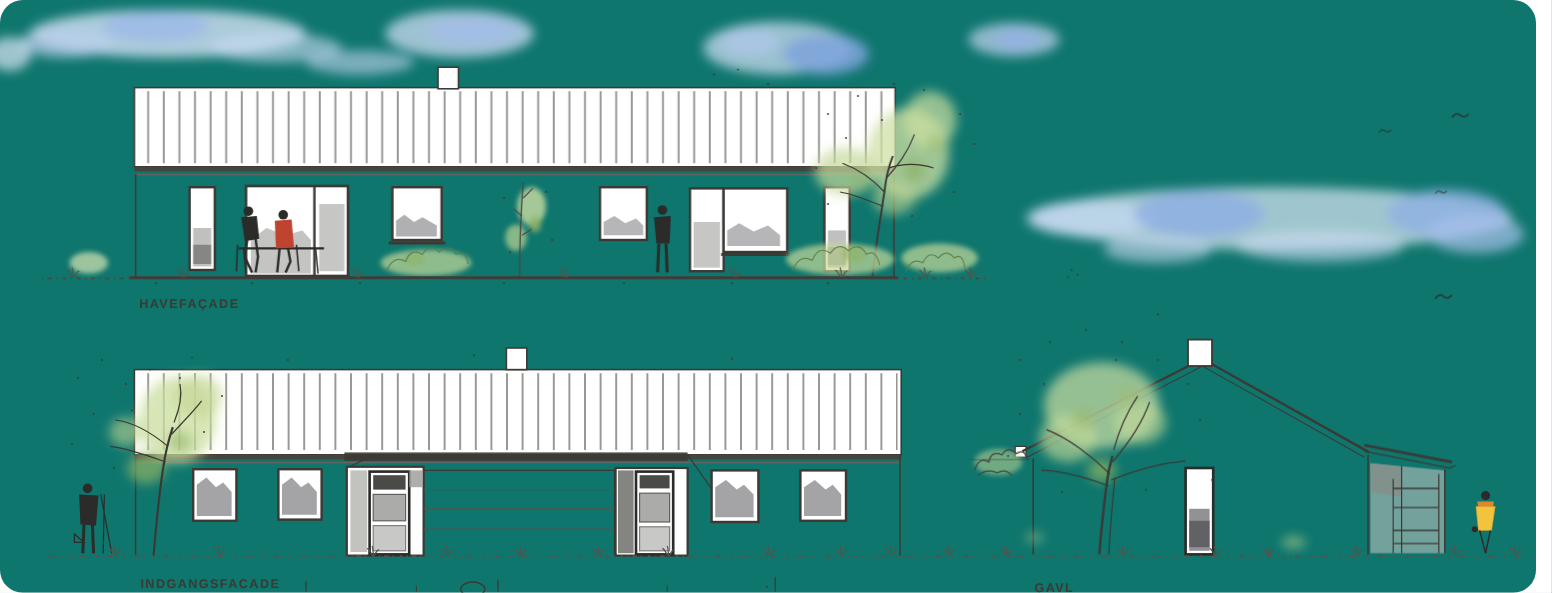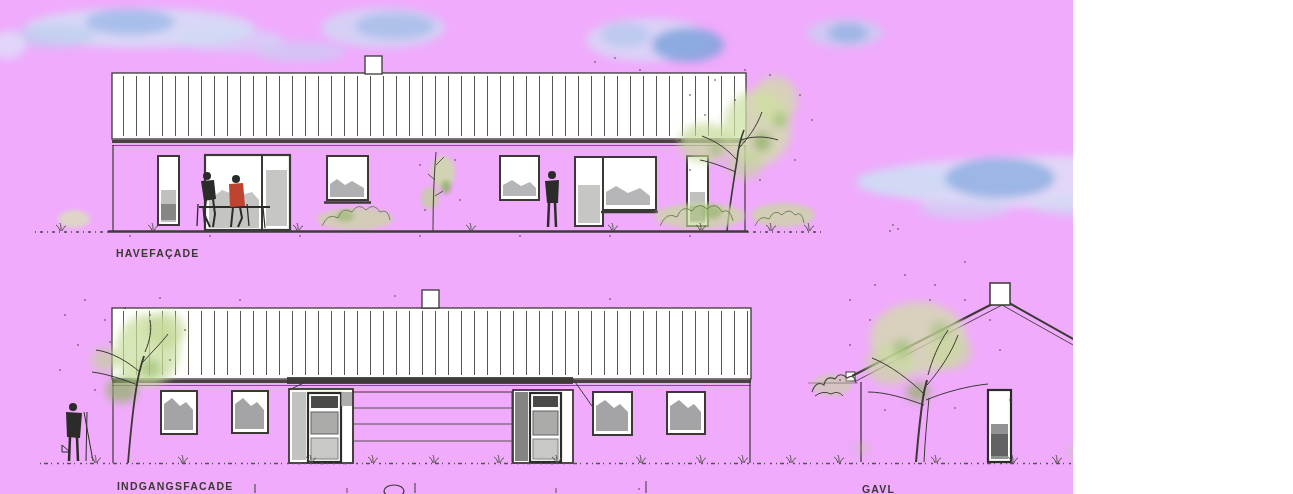--- a/index.html
+++ b/index.html
@@ -1,17 +1,17 @@
 <!DOCTYPE html>
 <html><head>
 <meta charset="utf-8">
 <style>
   html,body{margin:0;padding:0;background:#ffffff;}
-  .canvas{position:relative;width:1073px;height:494px;background:#f0abfc;overflow:hidden;
-          font-family:"Liberation Sans",sans-serif;}
+  .canvas{position:relative;width:1280px;height:494px;background:#0f766e;overflow:hidden;
+          font-family:"Liberation Sans",sans-serif;border-radius:19px;}
   svg{position:absolute;left:0;top:0;display:block;}
   text.elev-label{font-family:"Liberation Sans",sans-serif;font-size:10.5px;letter-spacing:1.2px;
                   fill:#3b3934;font-weight:bold;}
 </style>
 </head>
 <body>
 
 <div class="canvas">
 <svg width="1293" height="494" viewBox="0 0 1293 494">
 <defs>

